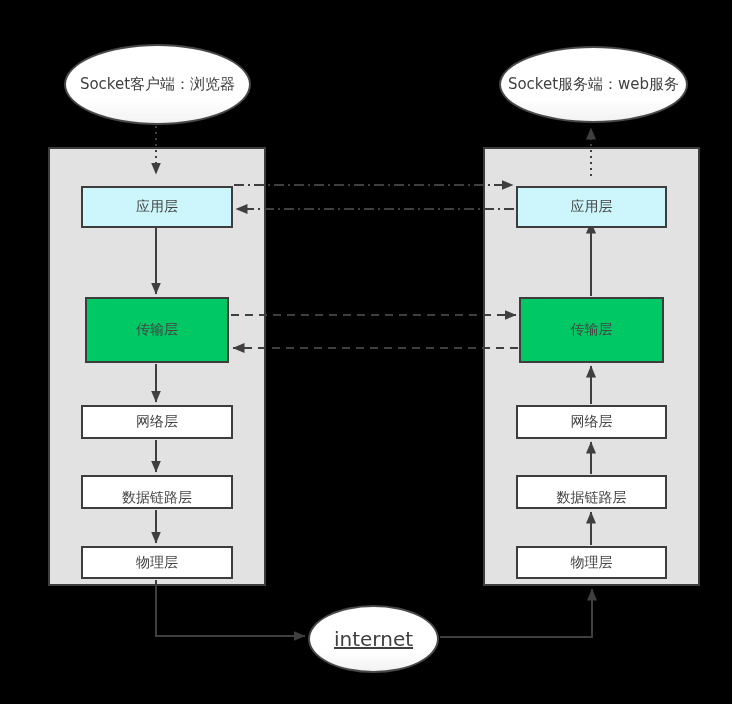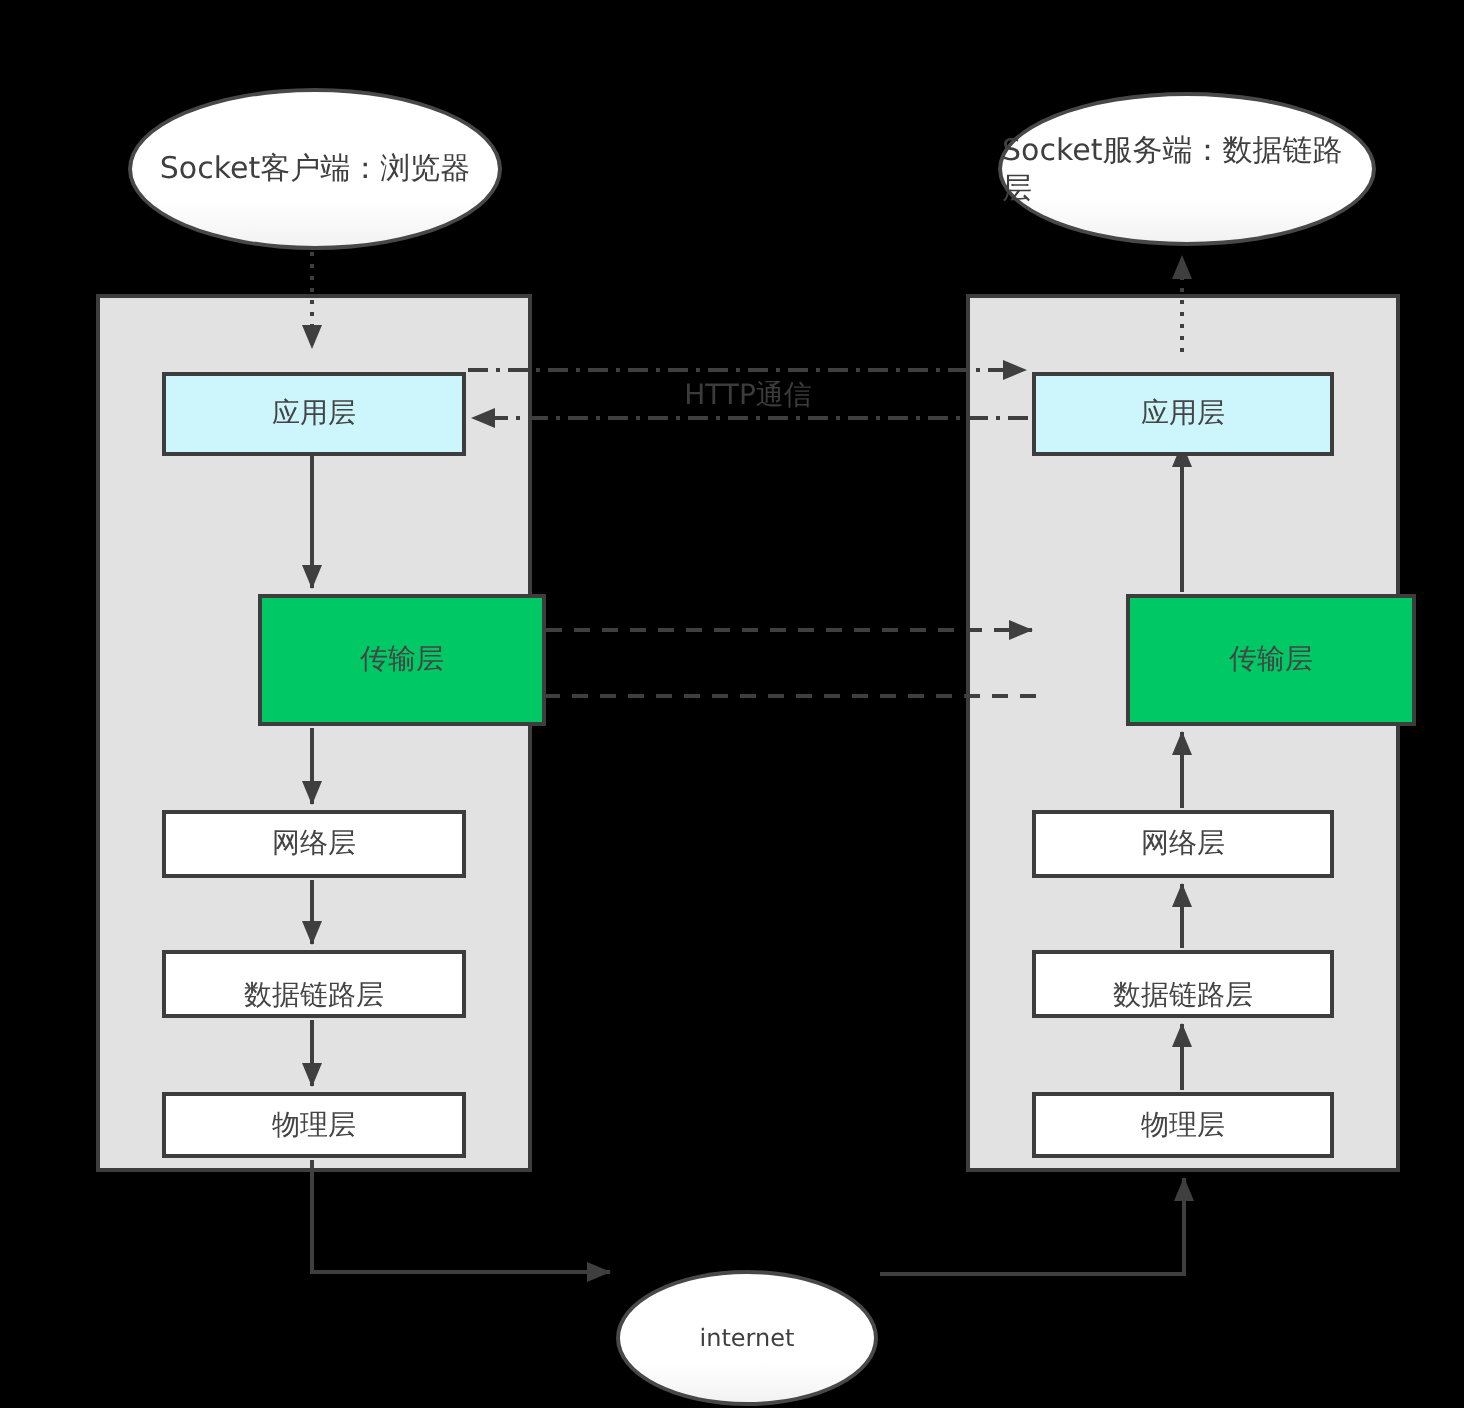--- a/index.html
+++ b/index.html
@@ -14,29 +14,29 @@
   .container.right{left:483px;top:147px;width:217px;height:439px;}
   svg.connectors{position:absolute;left:0;top:0;pointer-events:none;}
   .node{
     position:absolute;border:2px solid #484848;border-radius:50%;
     background:linear-gradient(180deg,#ffffff 70%,#f2f2f2 100%);
     display:flex;align-items:center;justify-content:center;
     font-size:15px;color:#3f3f3f;box-sizing:border-box;
   }
   .node.client{left:64px;top:44px;width:187px;height:81px;}
   .node.server{left:499px;top:46px;width:189px;height:77px;}
-  .node.internet{left:308px;top:635px;width:131px;height:68px;font-size:12px;}
+  .node.internet{left:308px;top:605px;width:131px;height:68px;font-size:20px;text-decoration:underline;}
   .layer-box{
     position:absolute;background:#ffffff;border:2px solid #3d3d3d;box-sizing:border-box;
     display:flex;align-items:center;justify-content:center;font-size:14px;color:#444;
   }
   .lb-left{left:81px;width:152px;}
   .lb-right{left:516px;width:151px;}
   .app{background:#cdf6fc;top:186px;height:42px;}
-  .transport{background:#00c864;top:297px;height:66px;margin-left:44px;}
+  .transport{background:#00c864;top:297px;height:66px;}
   .lb-left.transport{left:85px;width:144px;}
   .lb-right.transport{left:519px;width:145px;}
   .network{top:405px;height:34px;justify-content:center;}
   .datalink{top:475px;height:34px;align-items:flex-end;}
   .physical{top:546px;height:33px;}
   .link-label{
     position:absolute;width:130px;text-align:center;font-size:14px;color:#3c3c3c;
   }
   .link-label.http{left:309px;top:189px;}
   .link-label.tcp{left:309px;top:323px;}
@@ -109,21 +109,20 @@
     <span>数据链路层</span>
   </div>
   <div class="layer-box lb-right physical">
     <span>物理层</span>
   </div>
 
   <div class="node client">
     <span>Socket客户端：浏览器</span>
   </div>
   <div class="node server">
-    <span>Socket服务端：数据链路层</span>
+    <span>Socket服务端：web服务</span>
   </div>
   <div class="node internet">
     <span>internet</span>
   </div>
 
-  <div class="link-label http">HTTP通信</div>
 
 </div>
 
 </body></html>

